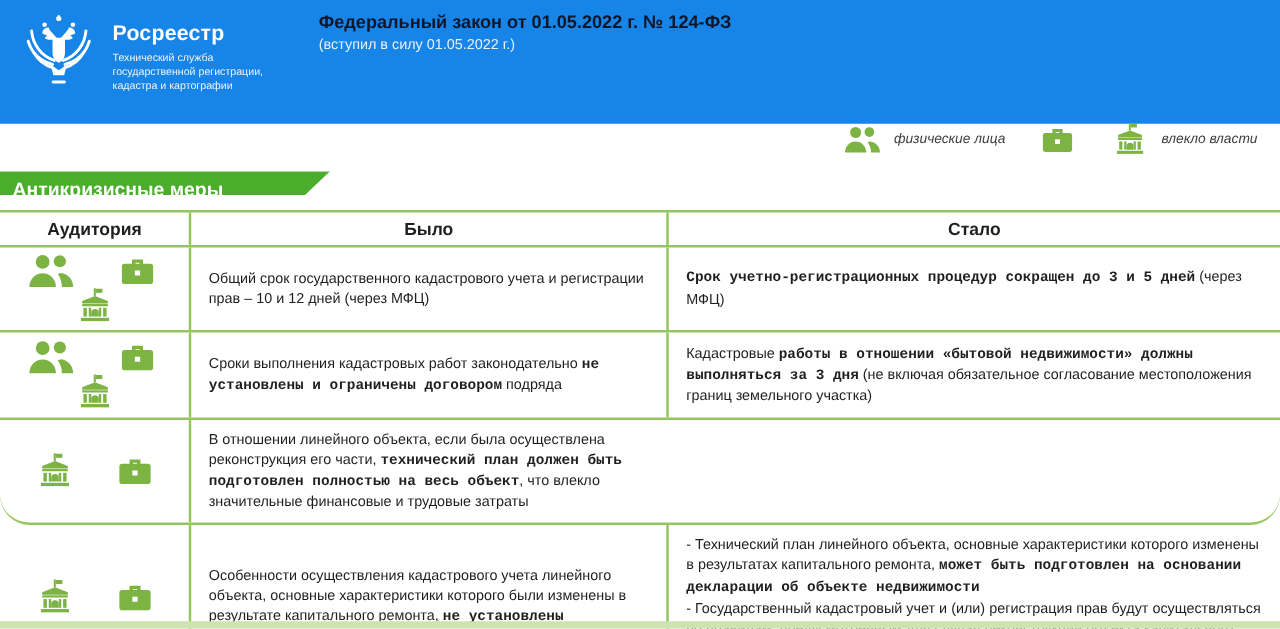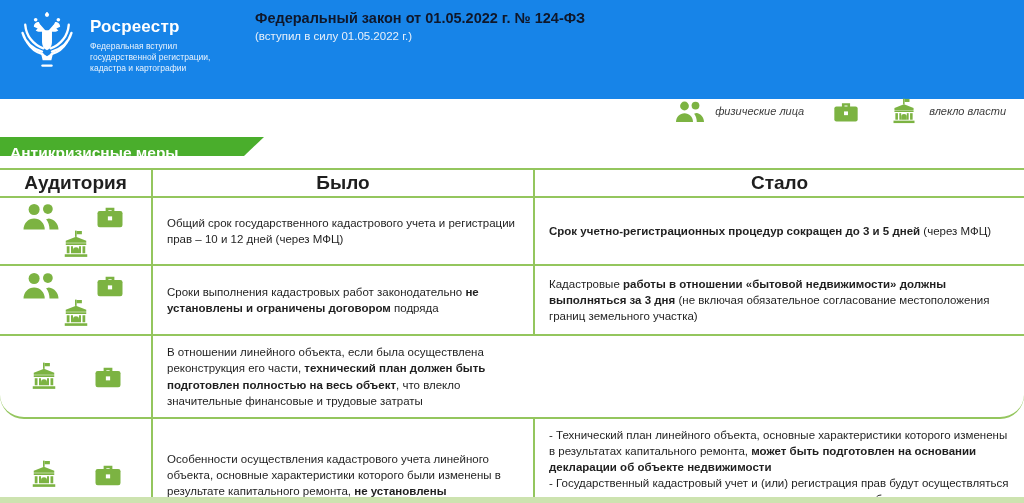--- a/index.html
+++ b/index.html
@@ -1,21 +1,21 @@
 <!DOCTYPE html>
 <html><head>
 <meta charset="utf-8">
 <style>
   * { margin:0; padding:0; box-sizing:border-box; }
   html,body { width:1024px; height:503px; }
   body {
     font-family:"Liberation Sans", sans-serif;
     background:#ffffff; color:#1f1f1f; overflow:hidden; position:relative;
   }
-  .b { font-weight:bold; }
+  .b { font-weight:bold;font-family:Liberation Mono, monospace; }
 
   
   .header {
     position:relative; width:1024px; height:99px; background:#1784e8;
   }
   .logo-wrap { position:absolute; left:18px; top:9px; display:flex; align-items:flex-start; }
   .eagle { width:58px; height:66px; }
   .org-block { margin-left:14px; margin-top:8px; color:#ffffff; }
   .org-name { font-size:17px; font-weight:bold; letter-spacing:.2px; }
   .org-sub { font-size:8.5px; line-height:1.3; margin-top:4px; white-space:pre-line; color:#eaf3fd; }
@@ -44,21 +44,21 @@
   
   .table {
     position:absolute; left:0; top:168px; width:1024px;
     border-top:2px solid #94c65e; border-bottom:2px solid #94c65e;
   }
   .trow { display:grid; grid-template-columns:153px 382px 1fr; border-bottom:2px solid #94c65e; }
   .trow:last-child { border-bottom:none; }
   .th, .td { border-right:2px solid #94c65e; }
   .th:last-child, .td:last-child { border-right:none; }
   .thead { height:28px; }
-  .th { display:flex; align-items:center; justify-content:center; font-weight:bold; font-size:19px; }
+  .th { display:flex; align-items:center; justify-content:center; font-weight:bold; font-size:14px; }
   .td { display:flex; flex-direction:column; justify-content:center; padding:8px 14px; }
   .td.was, .td.now { font-size:11.5px; line-height:1.4; }
   .r0 { min-height:66px; } .r1 { min-height:70px; } .r2 { min-height:83px;border-radius:24px; } .r3 { min-height:82px; }
 
   
   .aud { align-items:center; padding:4px 6px; }
   .aud .icon svg { width:40px; height:30px; }
   .aud-3 { display:flex; flex-direction:column; gap:0; }
   .aud-3 .aud-top { display:flex; width:100%; justify-content:space-around; }
   .aud-3 .aud-bottom { display:flex; justify-content:center; margin-top:-2px; }
@@ -91,21 +91,21 @@
           <path d="M56 15c-1 12-8.5 22-20 26"></path>
           <path d="M59 24c-3 10-10.5 17.5-21.5 20.5"></path>
           <path d="M54 34c-4 7-10 11.5-17 13.5"></path>
           <path d="M24 16l7 8 2 0 7-8"></path>
           <path d="M27 60h10"></path>
         </g>
       </svg>
     </span>
     <div class="org-block">
       <div class="org-name">Росреестр</div>
-      <div class="org-sub">Федеральная вступил
+      <div class="org-sub">Технический служба
 государственной регистрации,
 кадастра и картографии</div>
     </div>
   </div>
   <div class="law-block">
     <div class="law-line">Федеральный закон от 01.05.2022 г. № 124-ФЗ</div>
     <div class="law-note">(вступил в силу 01.05.2022 г.)</div>
   </div>
 </div>
 

